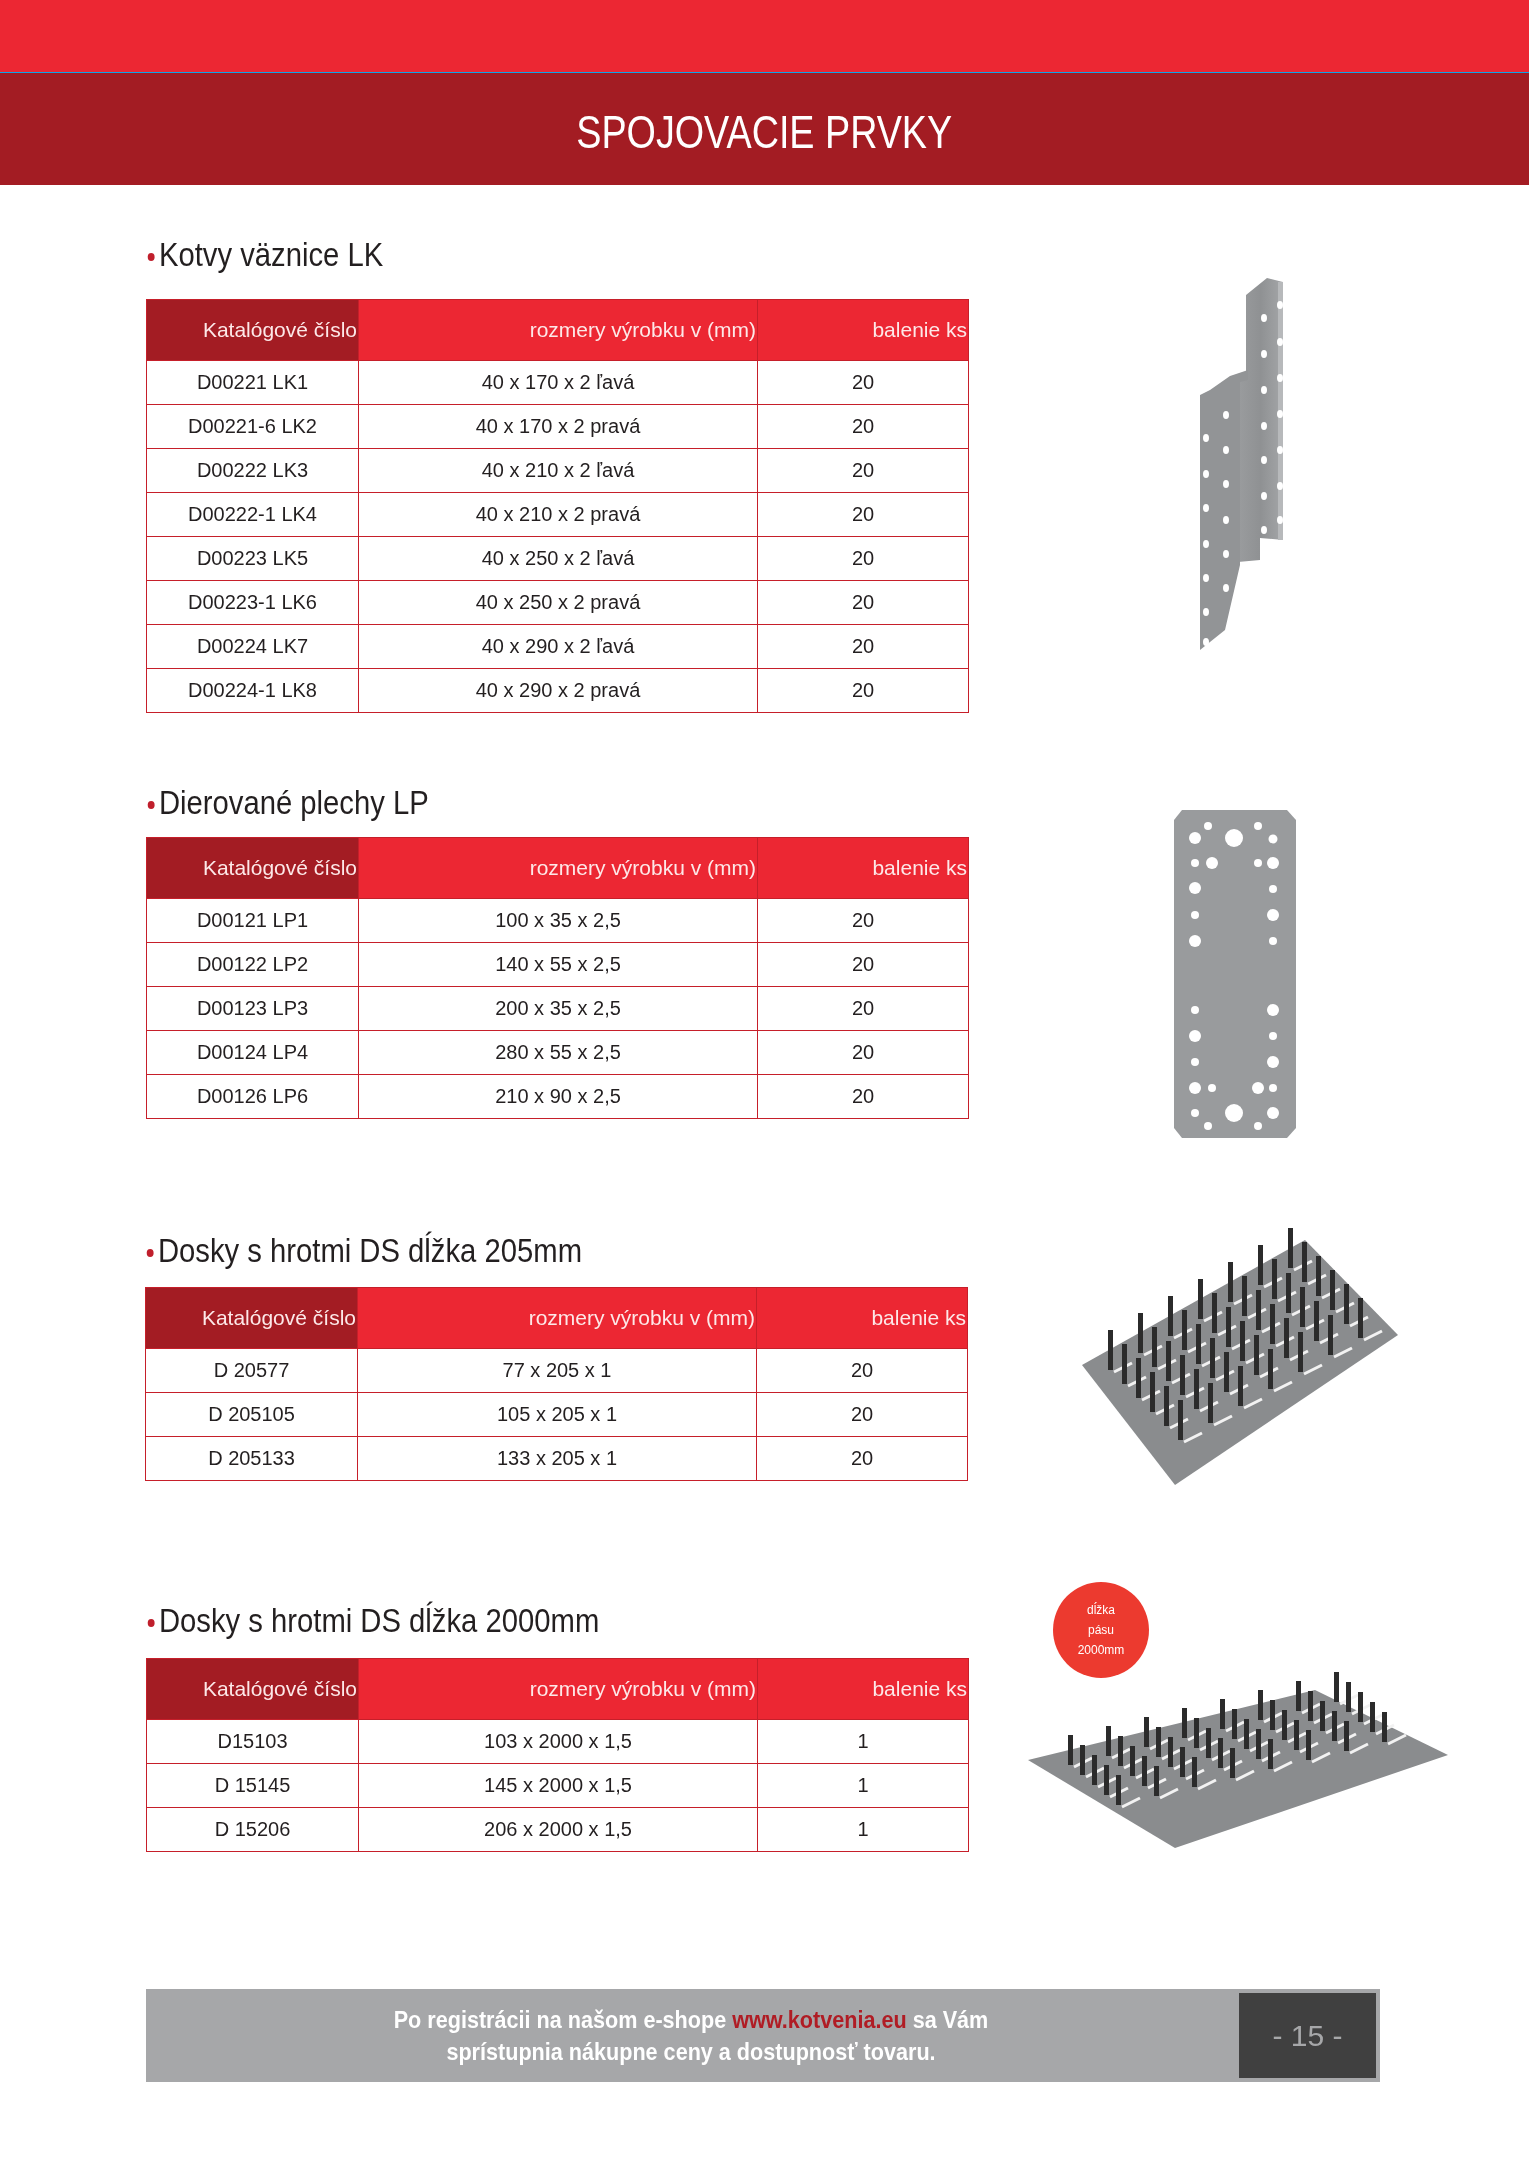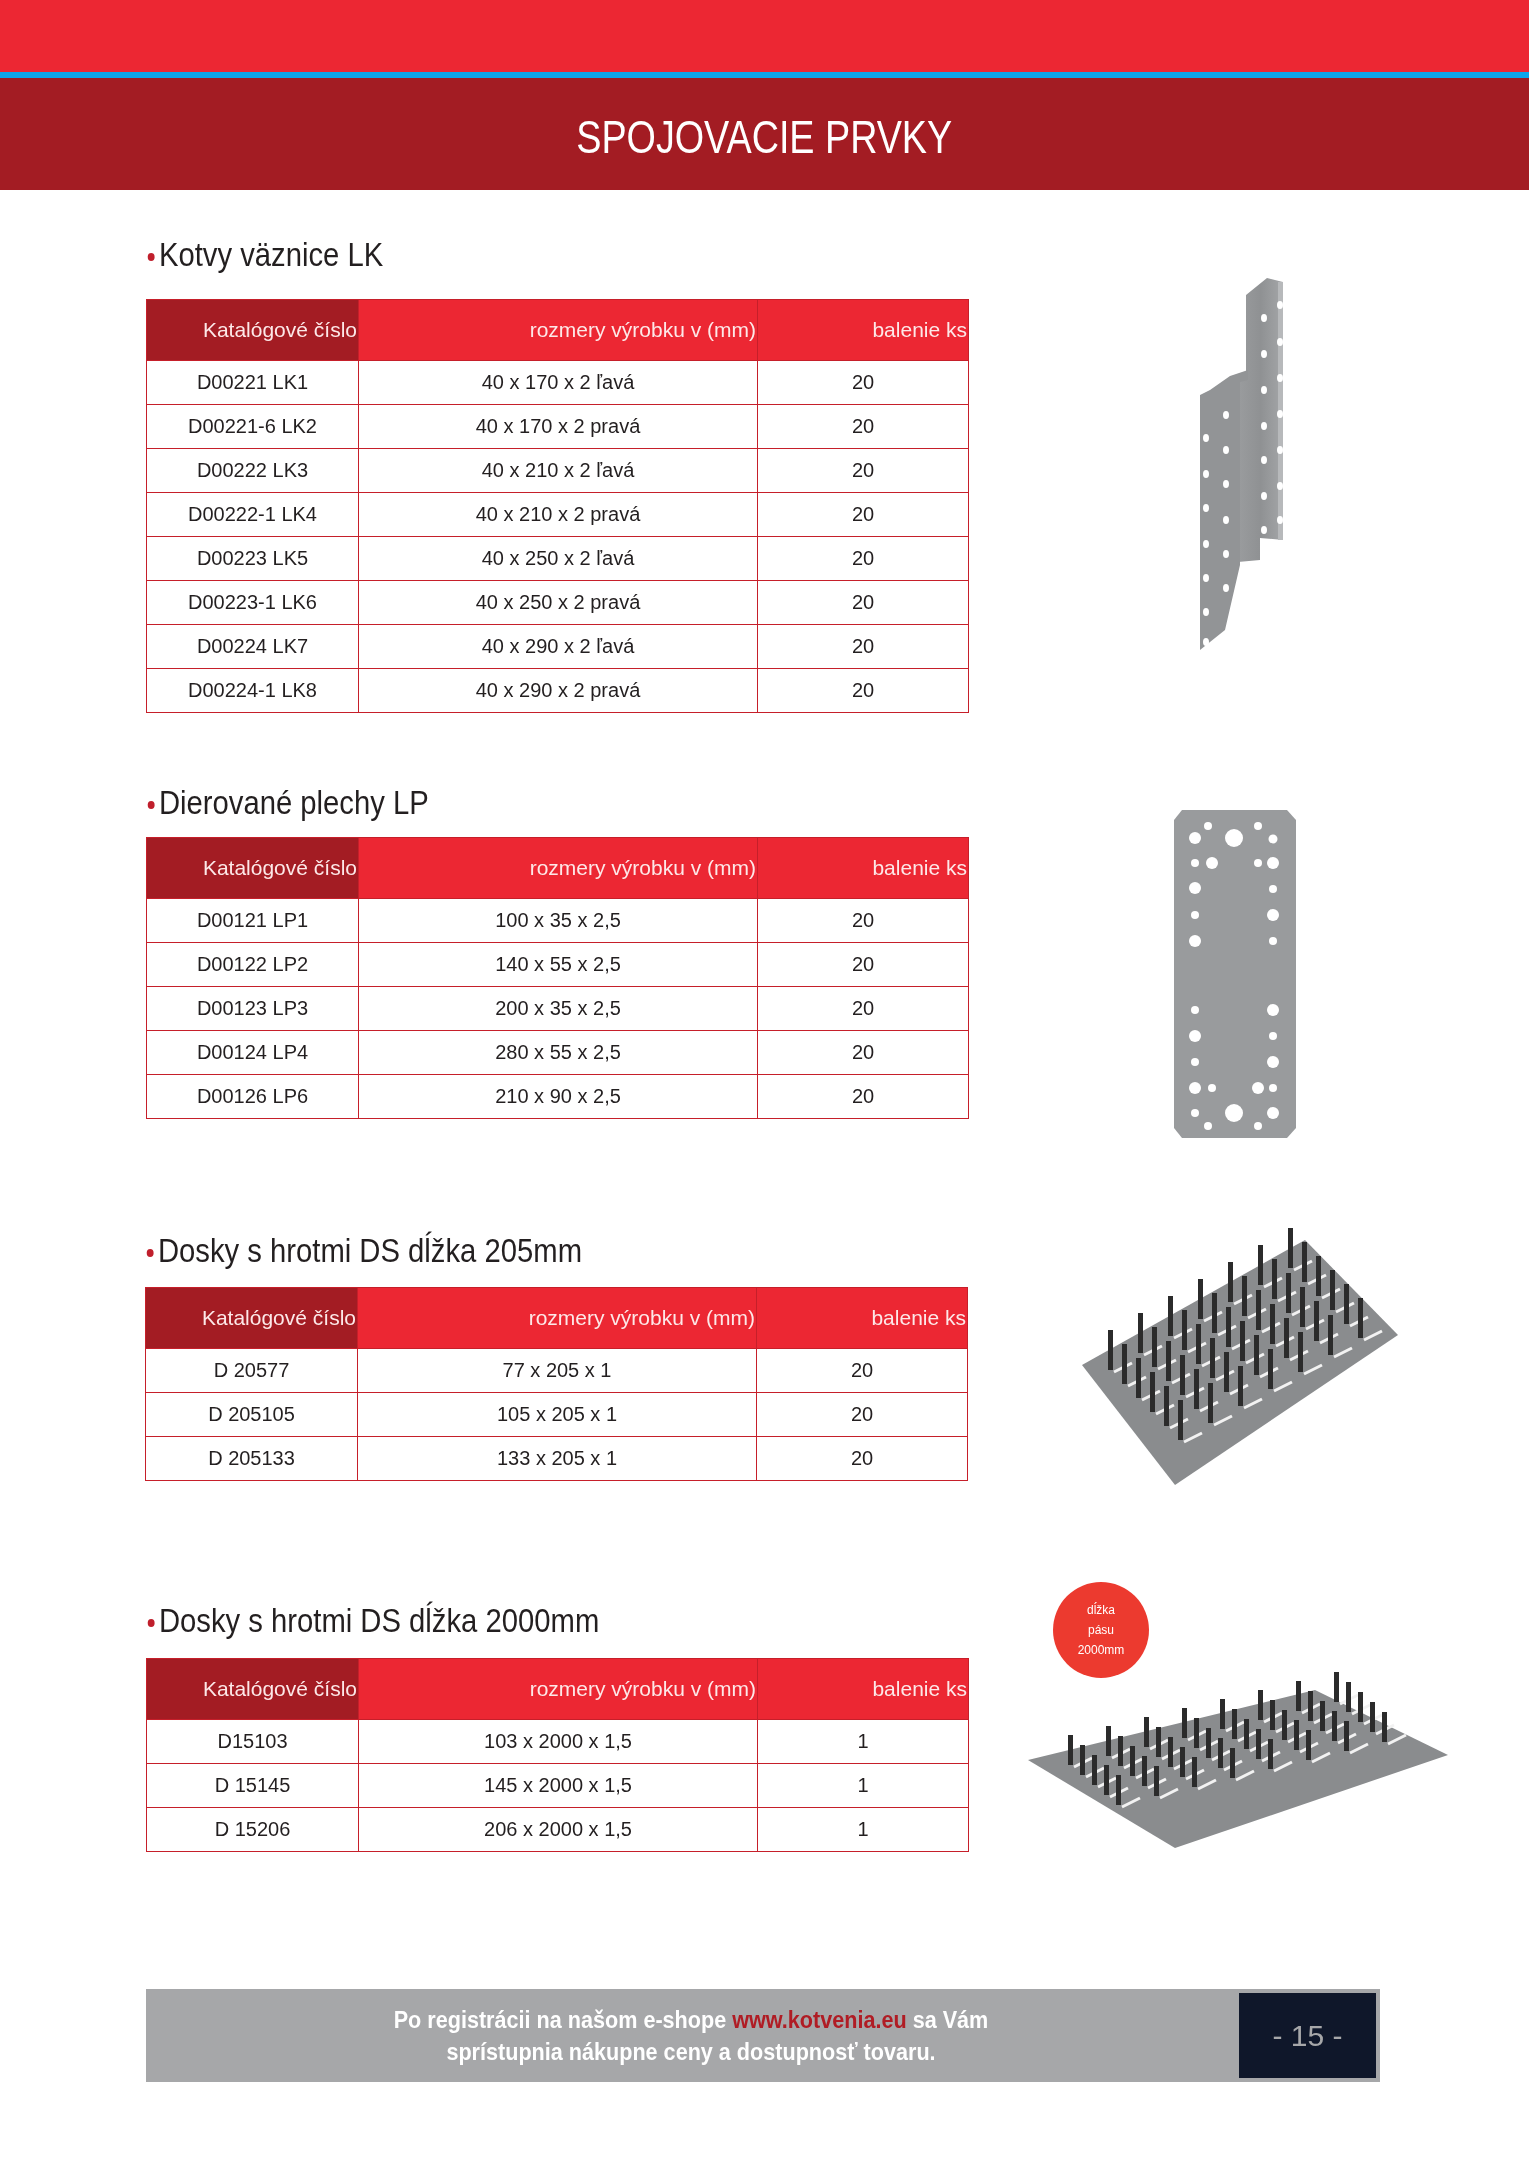--- a/index.html
+++ b/index.html
@@ -5,21 +5,21 @@
   html, body { margin: 0; padding: 0; }
   body {
     width: 1529px; height: 2160px; position: relative; overflow: hidden;
     background: #ffffff;
     font-family: "Liberation Sans", "DejaVu Sans", sans-serif;
     color: #231f20;
   }
   .top-band { position: absolute; left: 0; top: 0; width: 1529px; height: 72px; background: #ec2733; }
   .title-band {
     position: absolute; left: 0; top: 72px; width: 1529px; height: 112px;
-    background: #a31c23; border-top: 6px solid #0ea5e9;
+    background: #a31c23; border-top: 1px solid #0ea5e9;
     display: flex; align-items: center; justify-content: center;
   }
   .title-band h1 {
     margin: 0; color: #ffffff; font-weight: normal; font-size: 46px;
     letter-spacing: 0px; transform: scaleX(0.82); transform-origin: center;
     padding-top: 6px;
   }
   .section { position: absolute; left: 146px; width: 662px; }
   .section-title {
     font-size: 34px; color: #231f20; height: 44px; line-height: 44px;
@@ -55,21 +55,21 @@
   }
   .footer-text {
     position: absolute; left: 0; top: 0; width: 1090px; height: 93px;
     display: flex; flex-direction: column; justify-content: center; align-items: center;
     color: #ffffff; font-weight: bold; font-size: 24px; line-height: 32px;
     transform: scaleX(0.9); transform-origin: center;
   }
   .footer-text .link { color: #b01c24; }
   .page-box {
     position: absolute; left: 1093px; top: 4px; width: 137px; height: 85px;
-    background: #0f172a; display: flex; align-items: center; justify-content: center;
+    background: #404040; display: flex; align-items: center; justify-content: center;
     color: #a6a7a9; font-size: 30px;
   }
 </style>
 </head>
 <body>
 
 <div class="top-band"></div>
 <div class="title-band">
   <h1>SPOJOVACIE PRVKY</h1>
 </div>

